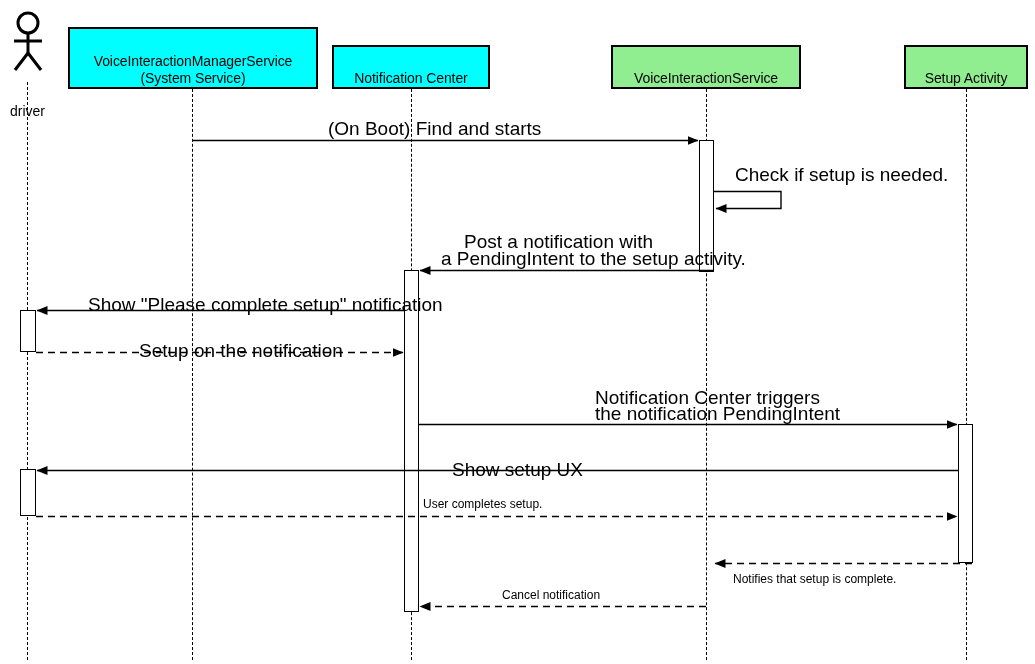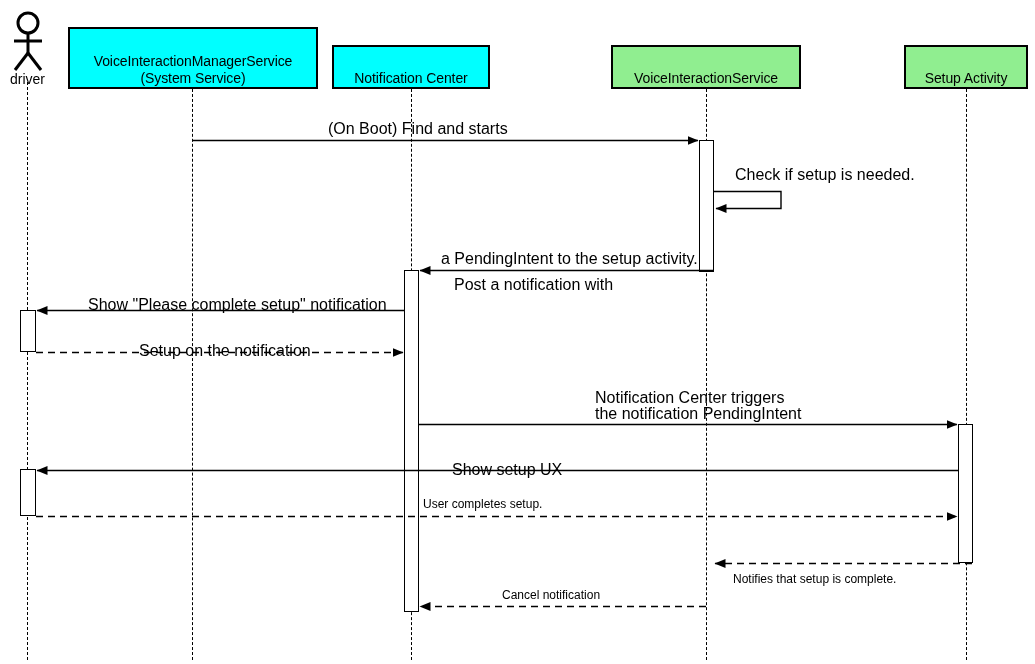--- a/index.html
+++ b/index.html
@@ -1,39 +1,39 @@
 <!DOCTYPE html>
 <html><head>
 <meta charset="utf-8">
 <style>
   html,body{margin:0;padding:0;background:#ffffff;}
   body{width:1035px;height:664px;font-family:"Liberation Sans","DejaVu Sans",sans-serif;color:#000;}
   #canvas{position:relative;width:1035px;height:664px;overflow:hidden;background:#fff;}
 
   
   .actor{position:absolute;}
-  .actor-label{position:absolute;font-size:14px;text-align:center;white-space:nowrap;}
+  .actor-label{position:absolute;font-size:14px;text-align:center;white-space:nowrap;margin-top:32px;}
 
   
   .pbox{position:absolute;box-sizing:border-box;border:2.5px solid #000;
         display:flex;align-items:flex-end;justify-content:center;text-align:center;
         font-size:14px;line-height:17px;letter-spacing:-0.1px;}
   .pbox.cyan{background:#00FFFF;}
   .pbox.green{background:#90EE90;}
 
   
   .lifeline{position:absolute;width:0;border-left:1.6px dashed #000;}
 
   
   .activation{position:absolute;background:#fff;border:1.4px solid #000;box-sizing:border-box;}
 
   
   #arrows{position:absolute;left:0;top:0;width:1035px;height:664px;pointer-events:none;}
 
-  .msg-label{position:absolute;font-size:16px;line-height:15px;white-space:pre;
+  .msg-label{position:absolute;font-size:19px;line-height:15px;white-space:pre;
              background:transparent;}
   .msg-label.small{font-size:12px;}
 </style>
 </head>
 <body>
 
 <div id="canvas">
 
   <div class="actor" style="left:6px;top:10px;">
     <svg width="44" height="62" viewBox="0 0 44 62">
@@ -105,21 +105,21 @@
 
     <line x1="972" y1="563.5" x2="715" y2="563.5" stroke="#000" stroke-width="1.4" stroke-dasharray="7,5" marker-end="url(#ah-l)"></line>
 
     <line x1="706" y1="606.5" x2="420" y2="606.5" stroke="#000" stroke-width="1.4" stroke-dasharray="7,5" marker-end="url(#ah-l)"></line>
   </svg>
 
   <div class="msg-label" style="left:328px;top:121px;">(On Boot) Find and starts</div>
 
   <div class="msg-label" style="left:735px;top:167px;">Check if setup is needed.</div>
 
-  <div class="msg-label" style="left:454px;top:234px;margin-top:43px;">Post a notification with</div>
+  <div class="msg-label" style="left:464px;top:234px;">Post a notification with</div>
   <div class="msg-label" style="left:441px;top:251px;">a PendingIntent to the setup activity.</div>
 
   <div class="msg-label" style="left:88px;top:297px;">Show "Please complete setup" notification</div>
 
   <div class="msg-label" style="left:139px;top:343px;">Setup on the notification</div>
 
   <div class="msg-label" style="left:595px;top:390px;text-align:center;">Notification Center triggers</div>
   <div class="msg-label" style="left:595px;top:406px;">the notification PendingIntent</div>
 
   <div class="msg-label" style="left:452px;top:462px;">Show setup UX</div>

